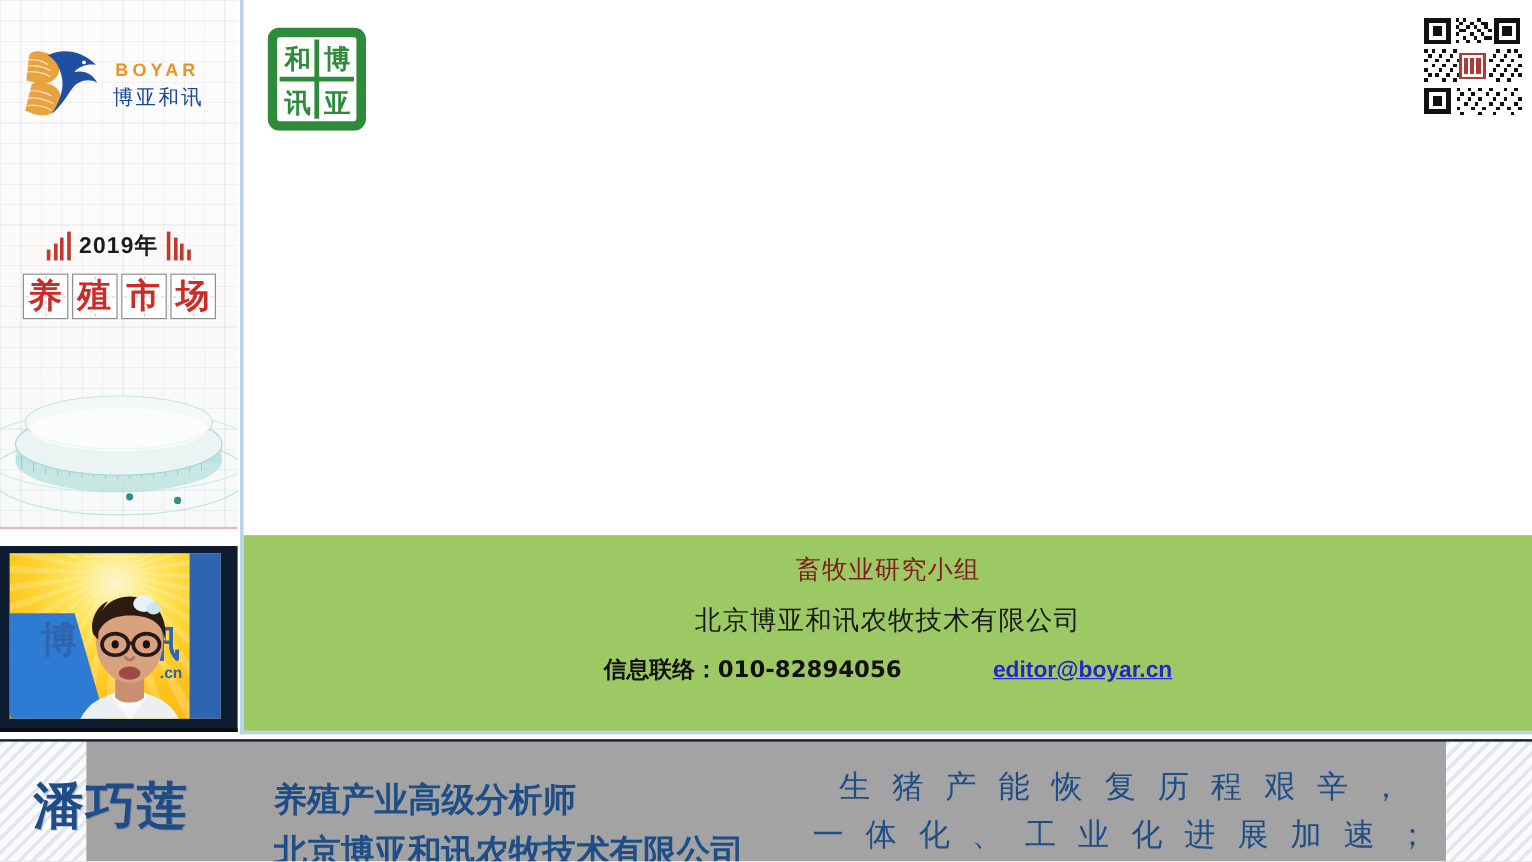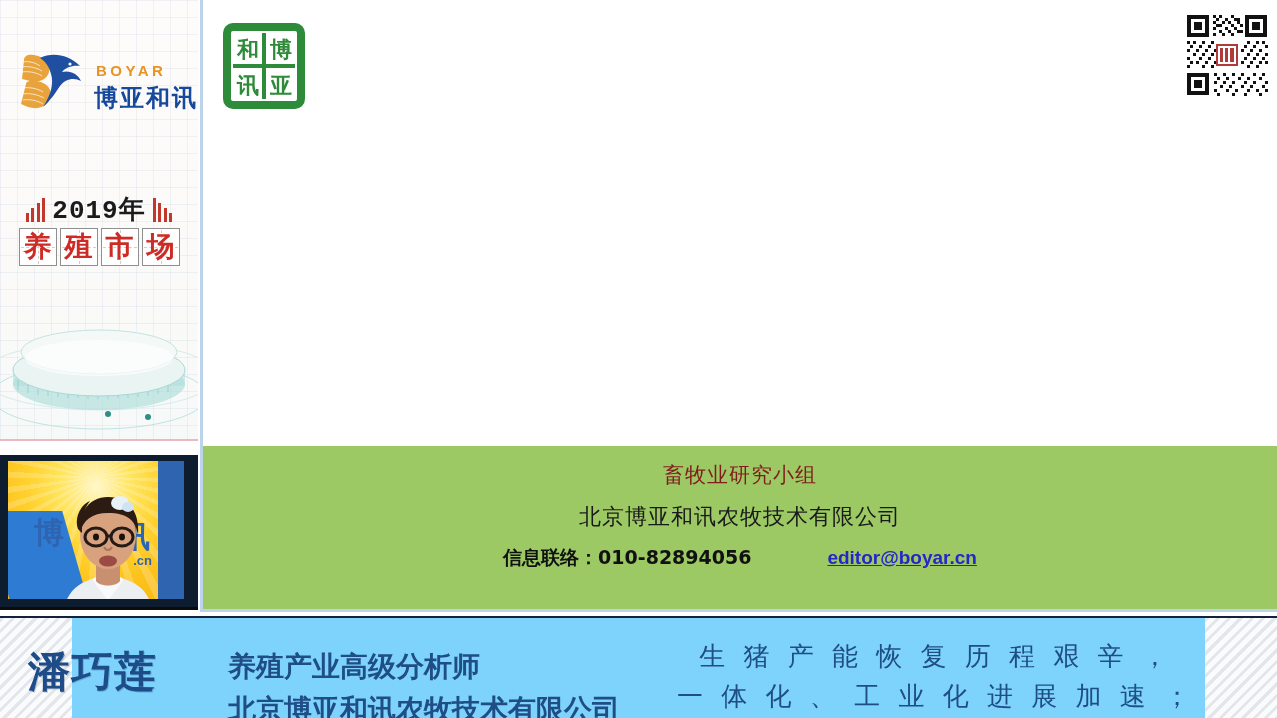--- a/index.html
+++ b/index.html
@@ -29,42 +29,42 @@
       repeating-linear-gradient(to right, rgba(120,150,190,0.10) 0 1px, transparent 1px 17px),
       repeating-linear-gradient(to bottom, rgba(120,150,190,0.10) 0 1px, transparent 1px 17px),
       linear-gradient(180deg,#fdfcfb 0%, #fbfaf8 60%, #f7f9f9 100%);
     border-bottom: 2px solid #e8b9c0;
     overflow: hidden;
   }
 
   
   .brand-logo {
     position: absolute;
-    left: 12px; top: 48px;
+    left: 12px; top: 36px;
     width: 172px; height: 72px;
   }
   .bird {
     position: absolute;
     left: 6px; top: 2px;
     width: 74px; height: 66px;
   }
   .brand-en {
     position: absolute;
     left: 84px; top: 14px;
     font-size: 15px;
     font-weight: bold;
     letter-spacing: 3.5px;
     color: #E99321;
     font-family: "Liberation Sans", sans-serif;
   }
   .brand-cn {
     position: absolute;
     left: 82px; top: 34px;
-    font-size: 24px;
-    font-weight: bold;
+    font-size: 17px;
+    font-weight: normal;
     letter-spacing: 2px;
     color: #16489B;
     font-family: "DejaVu Sans", sans-serif;
     white-space: nowrap;
   }
 
   
   .year-row {
     position: absolute;
     left: 0; top: 192px;
@@ -78,25 +78,25 @@
   .bars i { display: block; width: 3px; background: #C0392B; }
   .bars.l i:nth-child(1){height: 9px;}
   .bars.l i:nth-child(2){height: 14px;}
   .bars.l i:nth-child(3){height: 19px;}
   .bars.l i:nth-child(4){height: 24px;}
   .bars.r i:nth-child(1){height: 24px;}
   .bars.r i:nth-child(2){height: 19px;}
   .bars.r i:nth-child(3){height: 14px;}
   .bars.r i:nth-child(4){height: 9px;}
   .year-text {
-    font-size: 26px;
+    font-size: 19px;
     font-weight: bold;
     color: #1B1B1B;
     letter-spacing: 1px;
-    font-family: Liberation Mono, monospace;
+    font-family: Liberation Sans, sans-serif;
   }
 
   
   .market-row {
     position: absolute;
     left: 0; top: 228px;
     width: 198px;
     display: flex;
     justify-content: center;
     gap: 3px;
@@ -271,21 +271,21 @@
     cursor: pointer;
     margin-left: 44px;
   }
 
   
   .bottom-banner {
     position: absolute;
     left: 0; top: 616px;
     width: 1277px;
     height: 102px;
-    background: #7dd3fc;
+    background: #a3a3a3;
     border-top: 2px solid #14213d;
     overflow: hidden;
   }
   .stripe-l, .stripe-r {
     position: absolute; top: 0; bottom: 0;
     width: 72px;
     background: repeating-linear-gradient(135deg,
       #e3e7ec 0 3px, #fafbfc 3px 8px);
   }
   .stripe-l { left: 0; }

